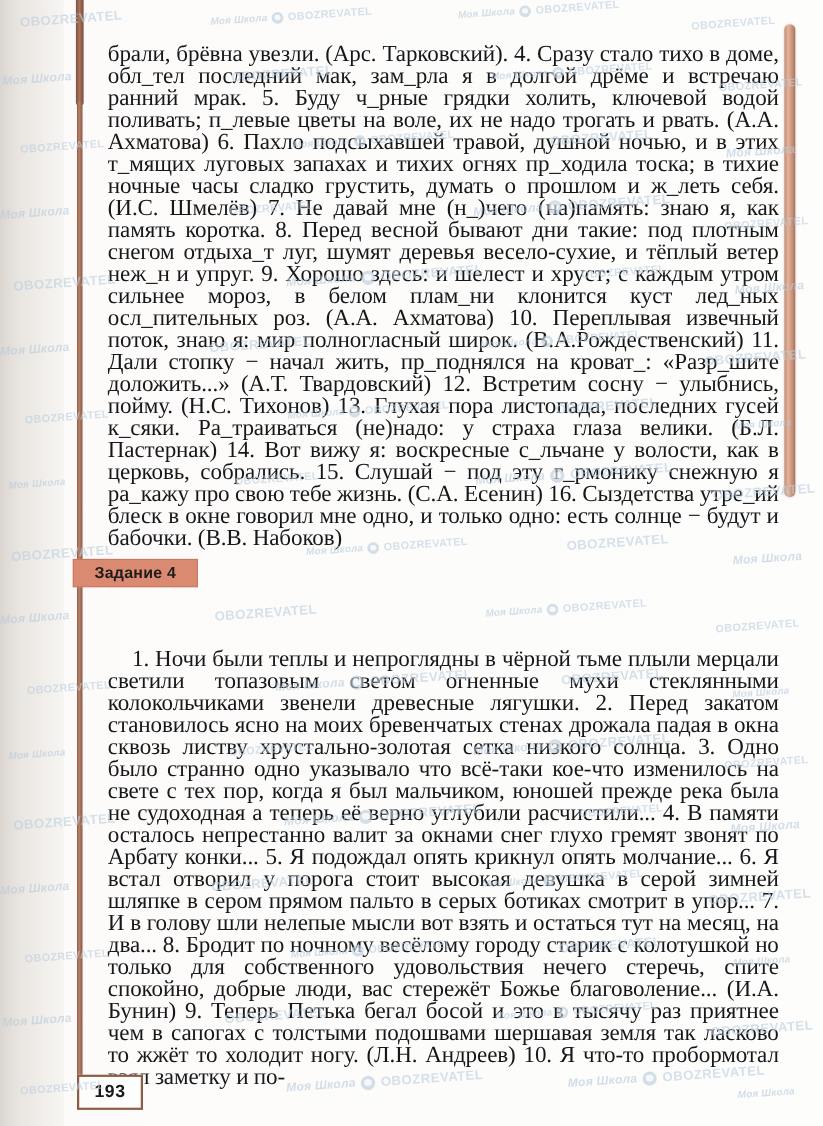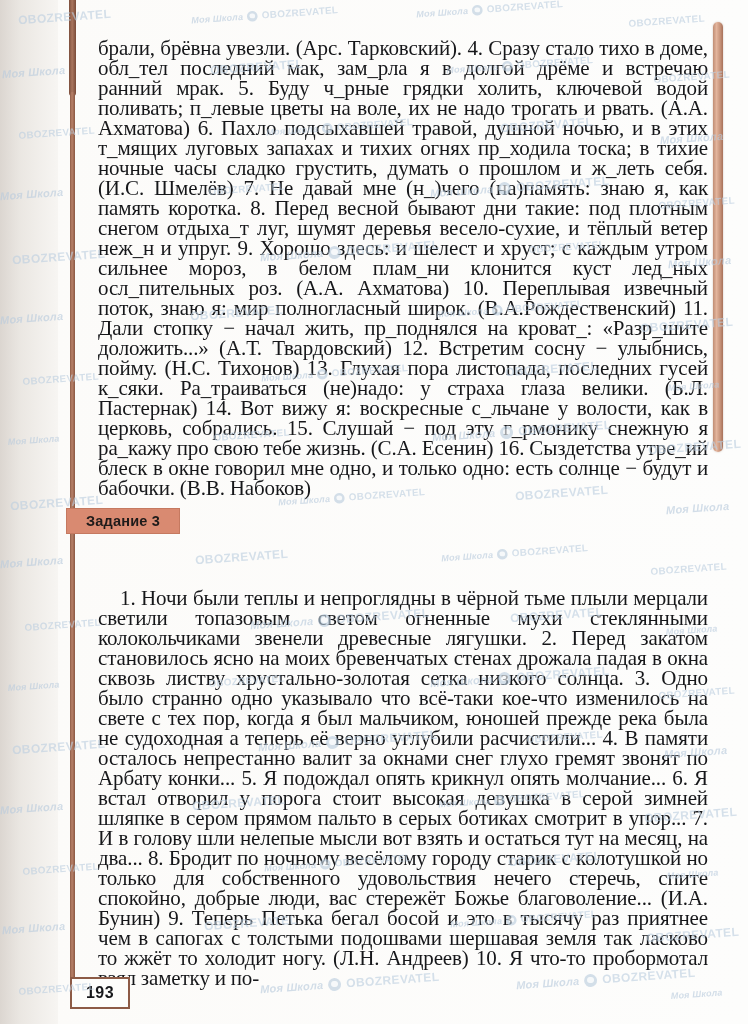--- a/index.html
+++ b/index.html
@@ -138,21 +138,21 @@
 <div id="page">
 
   <div id="gutter"></div>
   <div id="left-rail-top"></div>
   <div id="left-rail"></div>
   <div id="right-rail"></div>
 
   <div class="body-text" id="block-1">брали, брёвна увезли. (Арс. Тарковский). 4. Сразу стало тихо в доме, обл_тел последний мак, зам_рла я в долгой дрёме и встречаю ранний мрак. 5. Буду ч_рные грядки холить, ключевой водой поливать; п_левые цветы на воле, их не надо трогать и рвать. (А.А. Ахматова) 6. Пахло подсыхавшей травой, душной ночью, и в этих т_мящих луговых запахах и тихих огнях пр_ходила тоска; в тихие ночные часы сладко грустить, думать о прошлом и ж_леть себя. (И.С. Шмелёв) 7. Не давай мне (н_)чего (на)память: знаю я, как память коротка. 8. Перед весной бывают дни такие: под плотным снегом отдыха_т луг, шумят деревья весело-сухие, и тёплый ветер неж_н и упруг. 9. Хорошо здесь: и шелест и хруст; с каждым утром сильнее мороз, в белом плам_ни клонится куст лед_ных осл_пительных роз. (А.А. Ахматова) 10. Переплывая извечный поток, знаю я: мир полногласный широк. (В.А.Рождественский) 11. Дали стопку − начал жить, пр_поднялся на кроват_: «Разр_шите доложить...» (А.Т. Твардовский)  12. Встретим сосну − улыбнись, пойму. (Н.С. Тихонов) 13. Глухая пора листопада, последних гусей к_сяки. Ра_траиваться (не)надо: у страха глаза велики. (Б.Л. Пастернак) 14. Вот вижу я: воскресные с_льчане у волости, как в церковь, собрались. 15. Слушай − под эту г_рмонику снежную я ра_кажу про свою тебе жизнь. (С.А. Есенин) 16. Сыздетства утре_ий блеск в окне говорил мне одно, и только одно: есть солнце − будут и бабочки. (В.В. Набоков)</div>
 
   <div id="task-row">
-    <div id="task-badge">Задание 3</div>
+    <div id="task-badge">Задание 4</div>
   </div>
 
   <div class="body-text indent" id="block-2">1. Ночи были теплы и непроглядны в чёрной тьме плыли мерцали светили топазовым светом огненные мухи стеклянными колокольчиками звенели древесные лягушки. 2. Перед закатом становилось ясно на моих бревенчатых стенах дрожала падая в окна сквозь листву хрустально-золотая сетка низкого солнца. 3. Одно было странно одно указывало что всё-таки кое-что изменилось на свете с тех пор, когда я был мальчиком, юношей прежде река была не судоходная а теперь её верно углубили расчистили... 4. В памяти осталось непрестанно валит за окнами снег глухо гремят звонят по Арбату конки... 5. Я подождал опять крикнул опять молчание... 6. Я встал отворил у порога стоит высокая девушка в серой зимней шляпке в сером прямом пальто в серых ботиках смотрит в упор... 7. И в голову шли нелепые мысли вот взять и остаться тут на месяц, на два... 8. Бродит по ночному весёлому городу старик с колотушкой но только для собственного удовольствия нечего стеречь, спите спокойно, добрые люди, вас стережёт Божье благоволение... (И.А. Бунин) 9. Теперь Петька бегал босой и это в тысячу раз приятнее чем в сапогах с толстыми подошвами шершавая земля так ласково то жжёт то холодит ногу. (Л.Н. Андреев) 10. Я что-то пробормотал взял заметку и по-</div>
 
   <div id="page-number">193</div>
 
   <div id="watermarks">
       <div class="wm only-obz" style="left: 18px; top: 10px;">
         <span class="wm-obz">OBOZREVATEL</span>
       </div>

